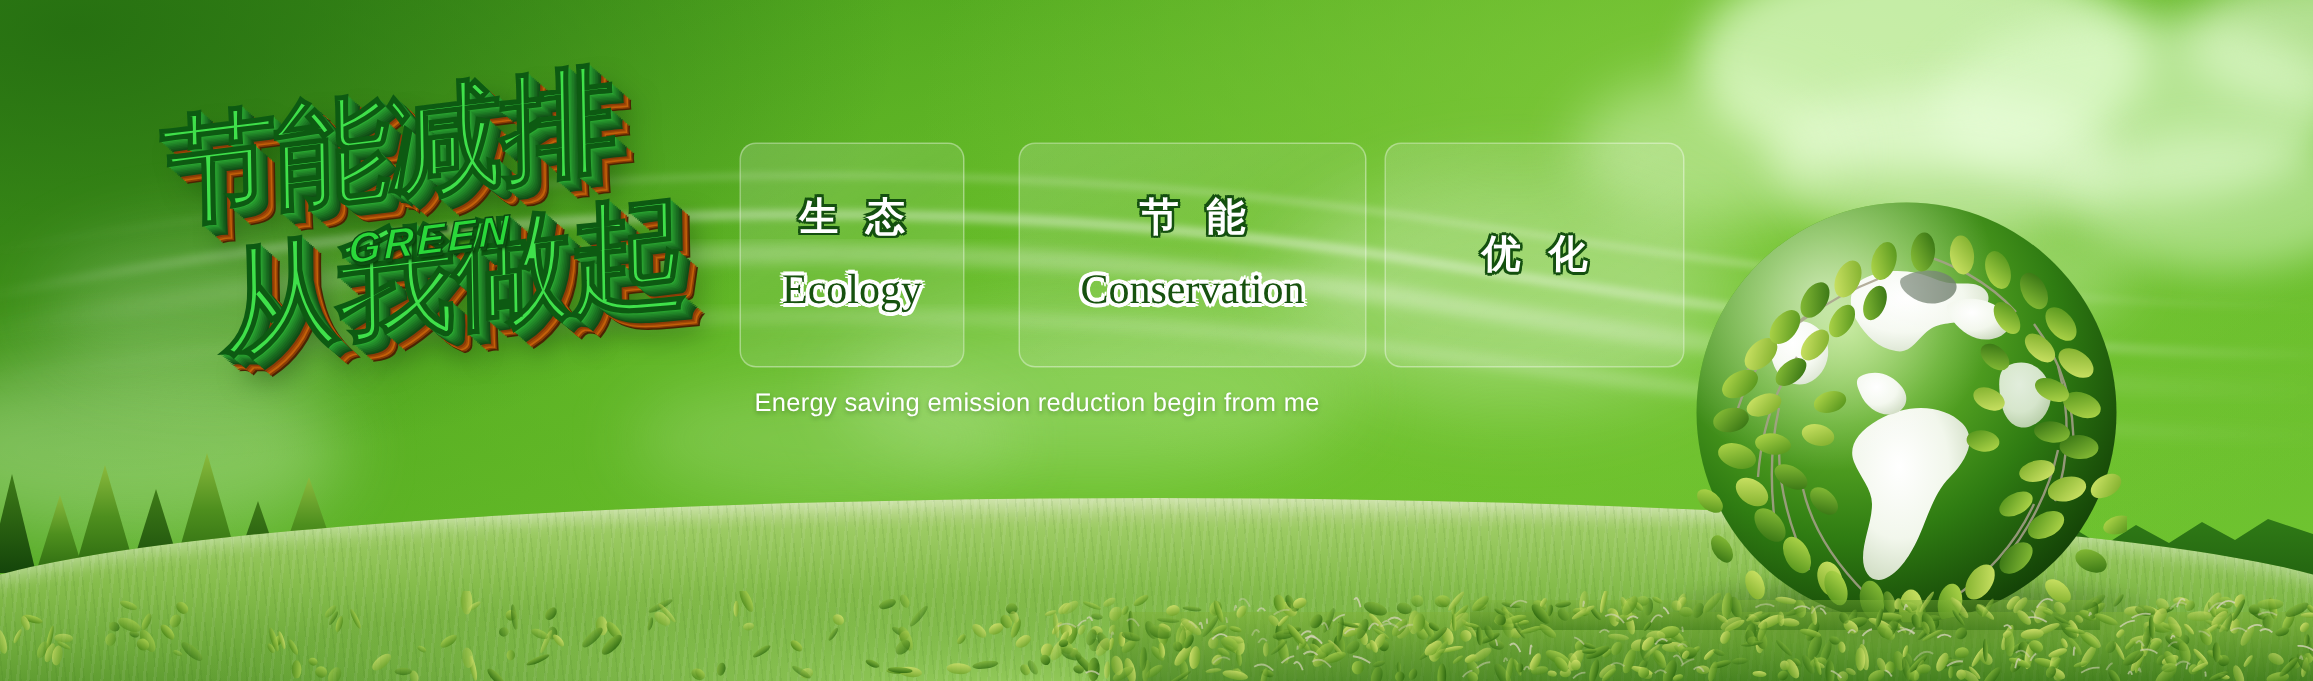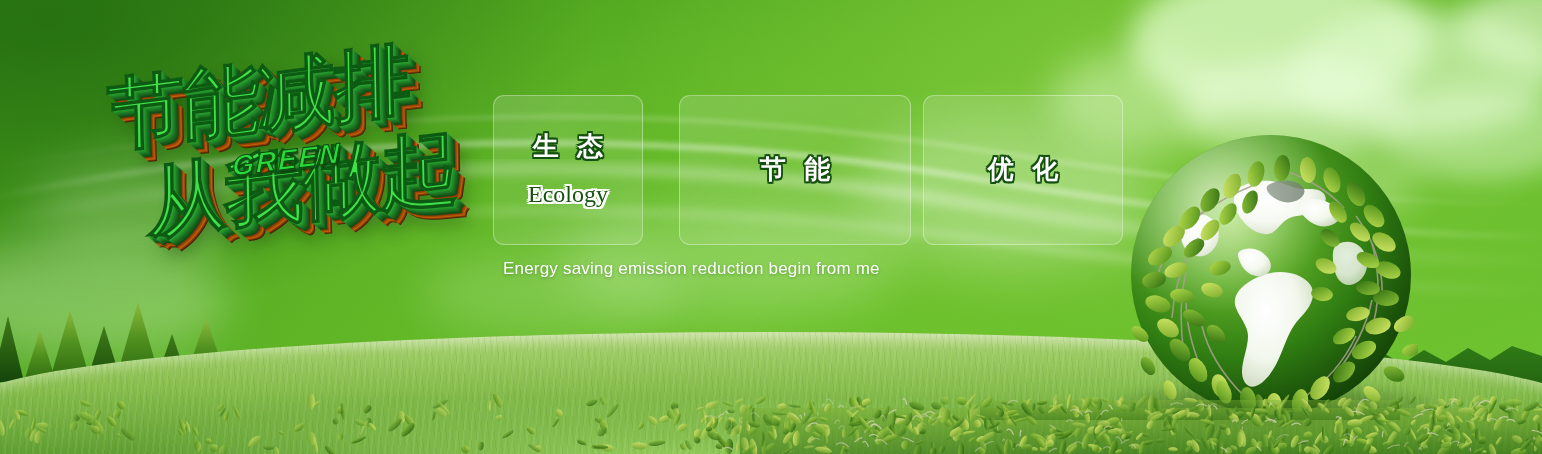--- a/index.html
+++ b/index.html
@@ -118,21 +118,21 @@
     color:#ffffff;
     text-shadow:
       -1.6px -1.6px 0 #14500f, 1.6px -1.6px 0 #14500f,
       -1.6px 1.6px 0 #14500f, 1.6px 1.6px 0 #14500f,
        0 -1.8px 0 #14500f, 0 1.8px 0 #14500f,
       -1.8px 0 0 #14500f, 1.8px 0 0 #14500f;
     white-space:nowrap;
     line-height:1;
   }
   .card-en{
-    font-size:24px;
+    font-size:28px;
     font-weight:400;
     color:#17520f;
     text-shadow:
       -2px -2px 0 #ffffff, 2px -2px 0 #ffffff,
       -2px 2px 0 #ffffff, 2px 2px 0 #ffffff,
        0 -2.4px 0 #ffffff, 0 2.4px 0 #ffffff,
       -2.4px 0 0 #ffffff, 2.4px 0 0 #ffffff,
       -1.4px -1.4px 0 #ffffff, 1.4px 1.4px 0 #ffffff;
     white-space:nowrap;
     line-height:1;
@@ -260,20 +260,21 @@
 
   <div class="cards">
 
     <div class="card">
       <div class="card-cn">生 态</div>
       <div class="card-en">Ecology</div>
     </div>
 
     <div class="card wide">
       <div class="card-cn">节 能</div>
+      <div class="card-en">Conservation</div>
     </div>
 
     <div class="card wide2">
       <div class="card-cn">优 化</div>
     </div>
 
   </div>
 
   <div class="tagline">Energy saving emission reduction begin from me</div>
 

